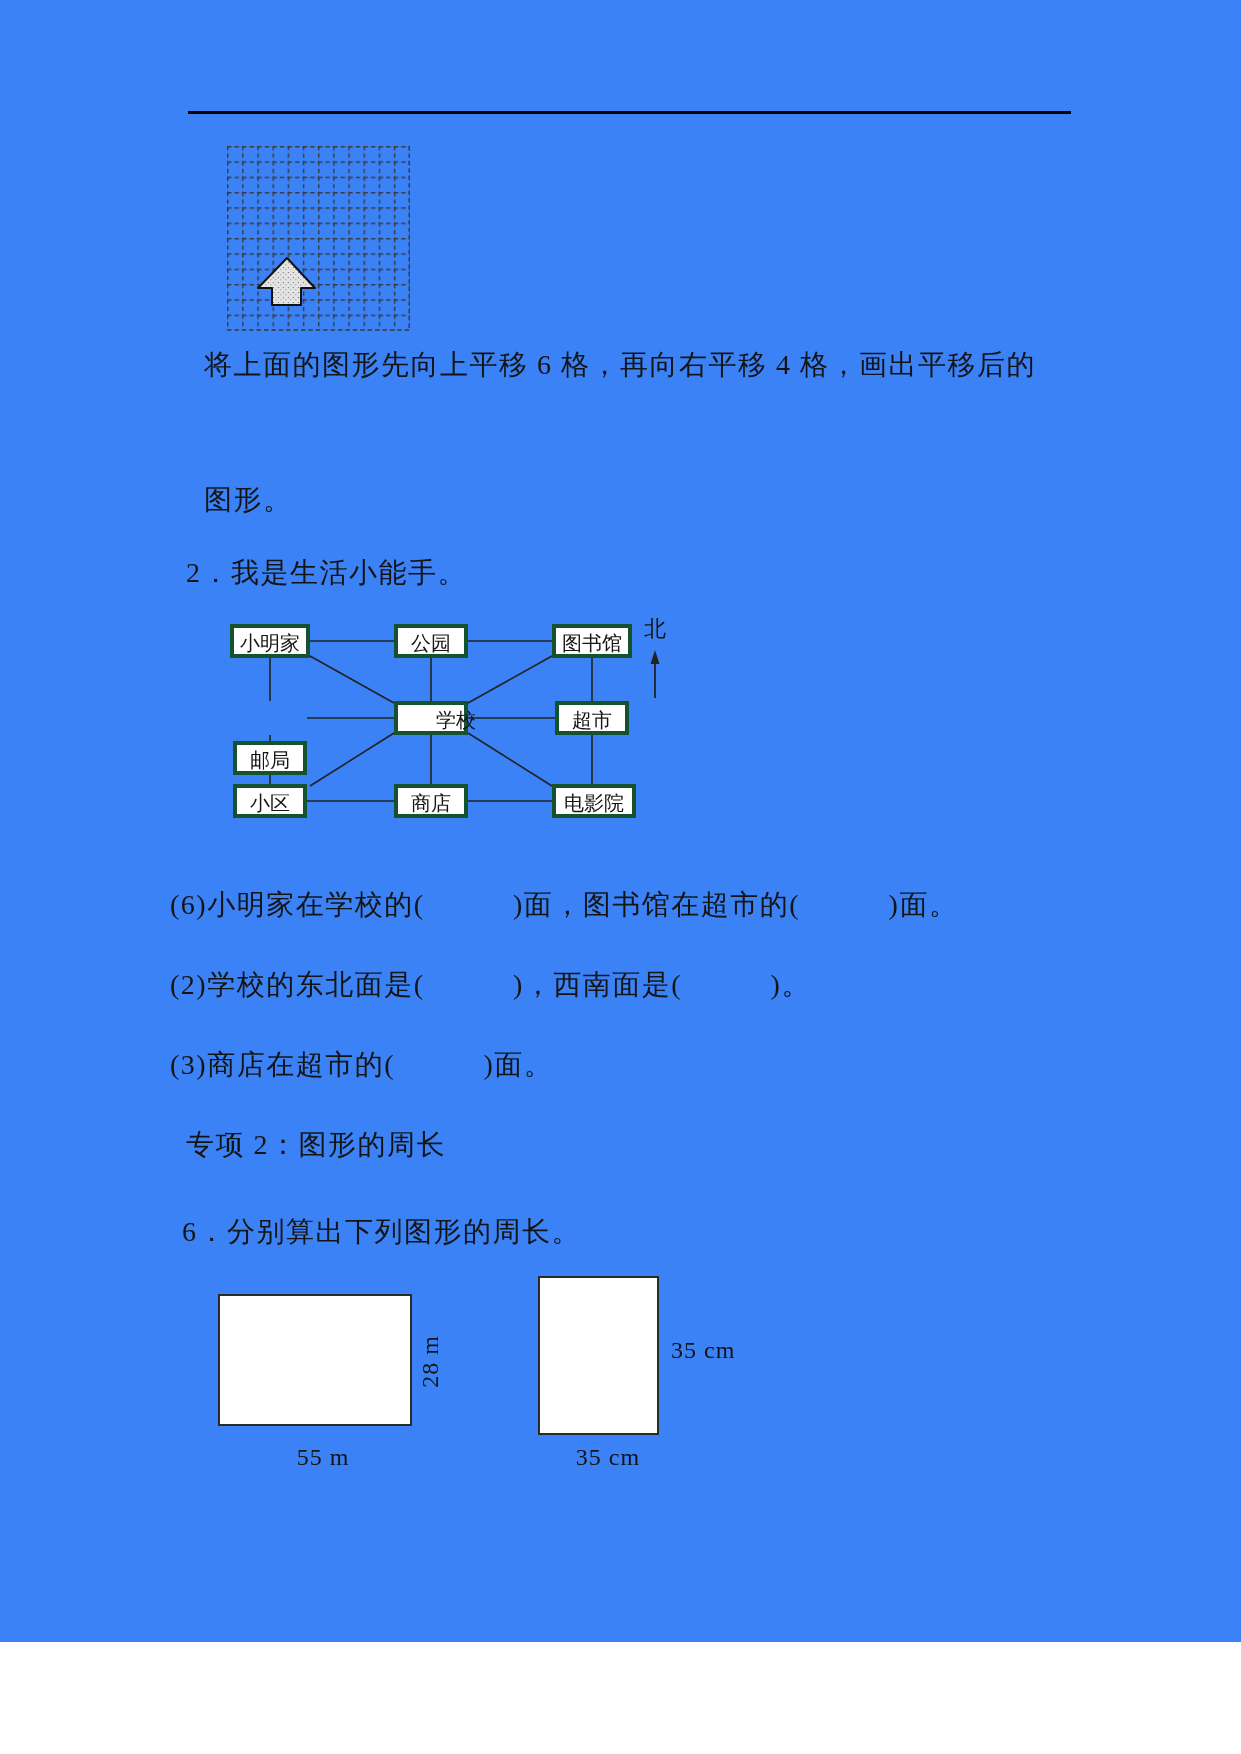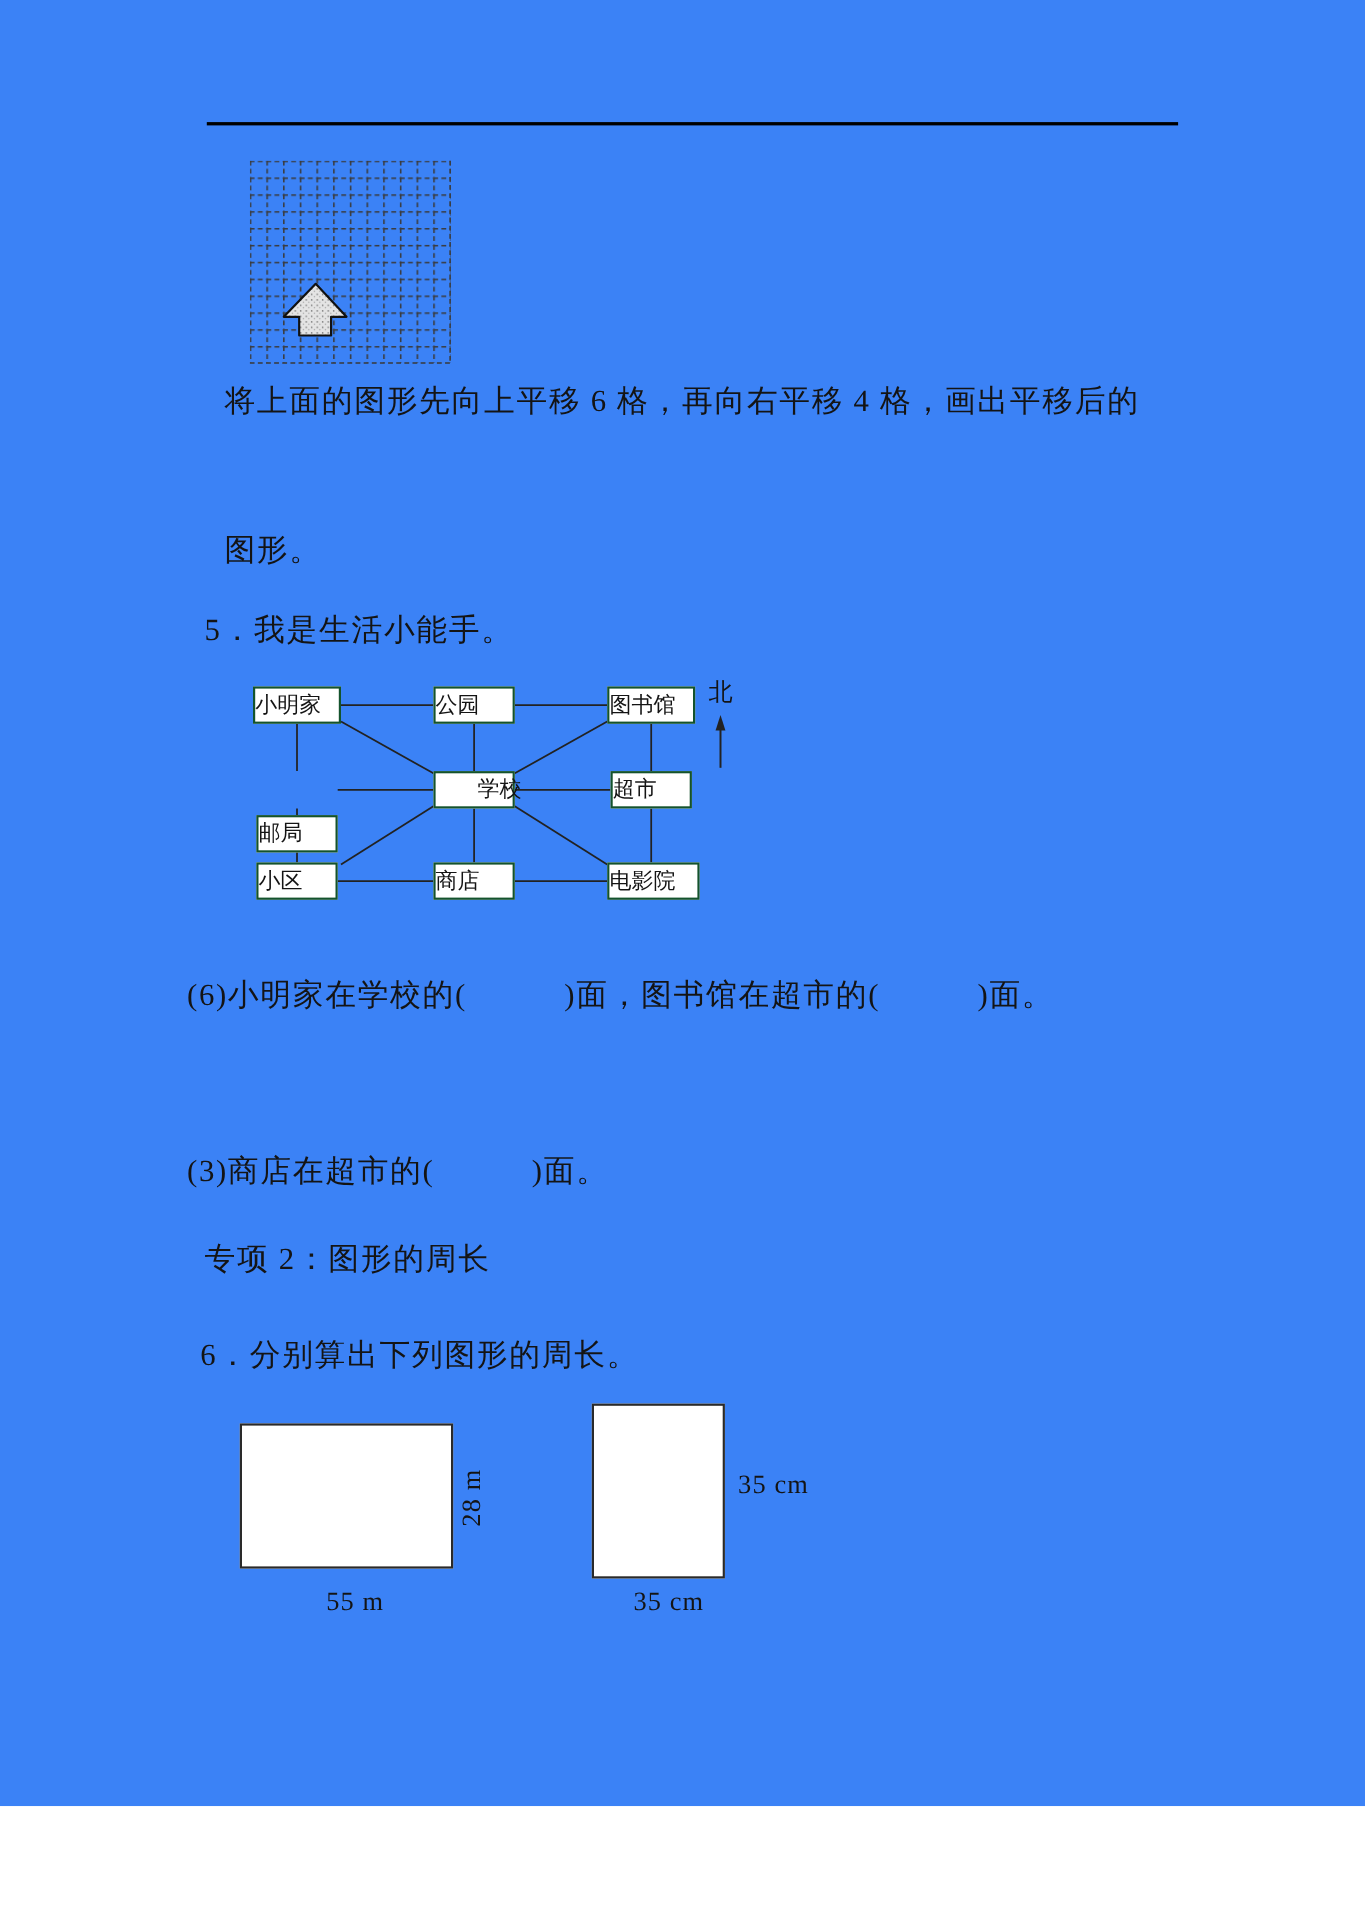--- a/index.html
+++ b/index.html
@@ -19,22 +19,23 @@
     color:#141414;
   }
   .rule{
     background:#000000;
     height:3px;
   }
   .place-box{
     position:absolute;
     height:34px;
     box-sizing:border-box;
-    border:2px solid #14532d;
+    border:4px solid #14532d;
     background:#ffffff;
+    text-align:center;
     line-height:30px;
     font-size:20px;
     white-space:nowrap;
     color:#141414;
   }
   .north-label{
     font-size:22px;
     color:#141414;
   }
   .shape-rect{
@@ -74,21 +75,21 @@
       </pattern>
     </defs>
     <rect x="0" y="0" width="182.5" height="184" fill="url(#gridcell)"></rect>
     <path d="M0 184 H182.5 M182.2 0 V184" stroke="#3a3a3a" stroke-width="1.4" stroke-dasharray="4.4 3" fill="none"></path>
     <polygon points="60,112 88,142 74,142 74,159 45,159 45,142 31,142" fill="url(#speckle)" stroke="#111111" stroke-width="2" stroke-linejoin="round"></polygon>
   </svg>
 
   <div class="abs bodytext" style="left:204px;top:346px;">将上面的图形先向上平移 6 格，再向右平移 4 格，画出平移后的</div>
   <div class="abs bodytext" style="left:204px;top:481px;">图形。</div>
 
-  <div class="abs bodytext" style="left:186px;top:554px;">5．我是生活小能手。</div>
+  <div class="abs bodytext" style="left:186px;top:554px;">2．我是生活小能手。</div>
 
   <svg class="abs" style="left:200px;top:600px;" width="500" height="240" viewBox="0 0 500 240">
     <g stroke="#222222" stroke-width="1.6" fill="none">
 
       <line x1="110" y1="41" x2="194" y2="41"></line>
       <line x1="268" y1="41" x2="352" y2="41"></line>
       <line x1="107" y1="118" x2="194" y2="118"></line>
       <line x1="268" y1="118" x2="355" y2="118"></line>
       <line x1="107" y1="201" x2="194" y2="201"></line>
       <line x1="268" y1="201" x2="352" y2="201"></line>
@@ -118,20 +119,21 @@
   <div class="place-box" style="left:233px;top:701px;width:74px;margin-top:40px;">邮局</div>
   <div class="place-box" style="left:394px;top:701px;width:74px;padding-left:38px;">学校</div>
   <div class="place-box" style="left:555px;top:701px;width:74px;">超市</div>
   <div class="place-box" style="left:233px;top:784px;width:74px;">小区</div>
   <div class="place-box" style="left:394px;top:784px;width:74px;">商店</div>
   <div class="place-box" style="left:552px;top:784px;width:84px;">电影院</div>
 
   <div class="abs north-label" style="left:644px;top:614px;">北</div>
 
   <div class="abs bodytext" style="left:170px;top:886px;">(6)小明家在学校的(　　　)面，图书馆在超市的(　　　)面。</div>
+  <div class="abs bodytext" style="left:170px;top:966px;">(2)学校的东北面是(　　　)，西南面是(　　　)。</div>
   <div class="abs bodytext" style="left:170px;top:1046px;">(3)商店在超市的(　　　)面。</div>
 
   <div class="abs bodytext" style="left:186px;top:1126px;">专项 2：图形的周长</div>
 
   <div class="abs bodytext" style="left:182px;top:1213px;">6．分别算出下列图形的周长。</div>
 
   <div class="shape-rect" style="left:218px;top:1294px;width:194px;height:132px;"></div>
   <div class="abs dim-label rot-90 center" style="left:385px;top:1348px;width:90px;">28 m</div>
   <div class="abs dim-label center" style="left:278px;top:1444px;width:90px;">55 m</div>
 

